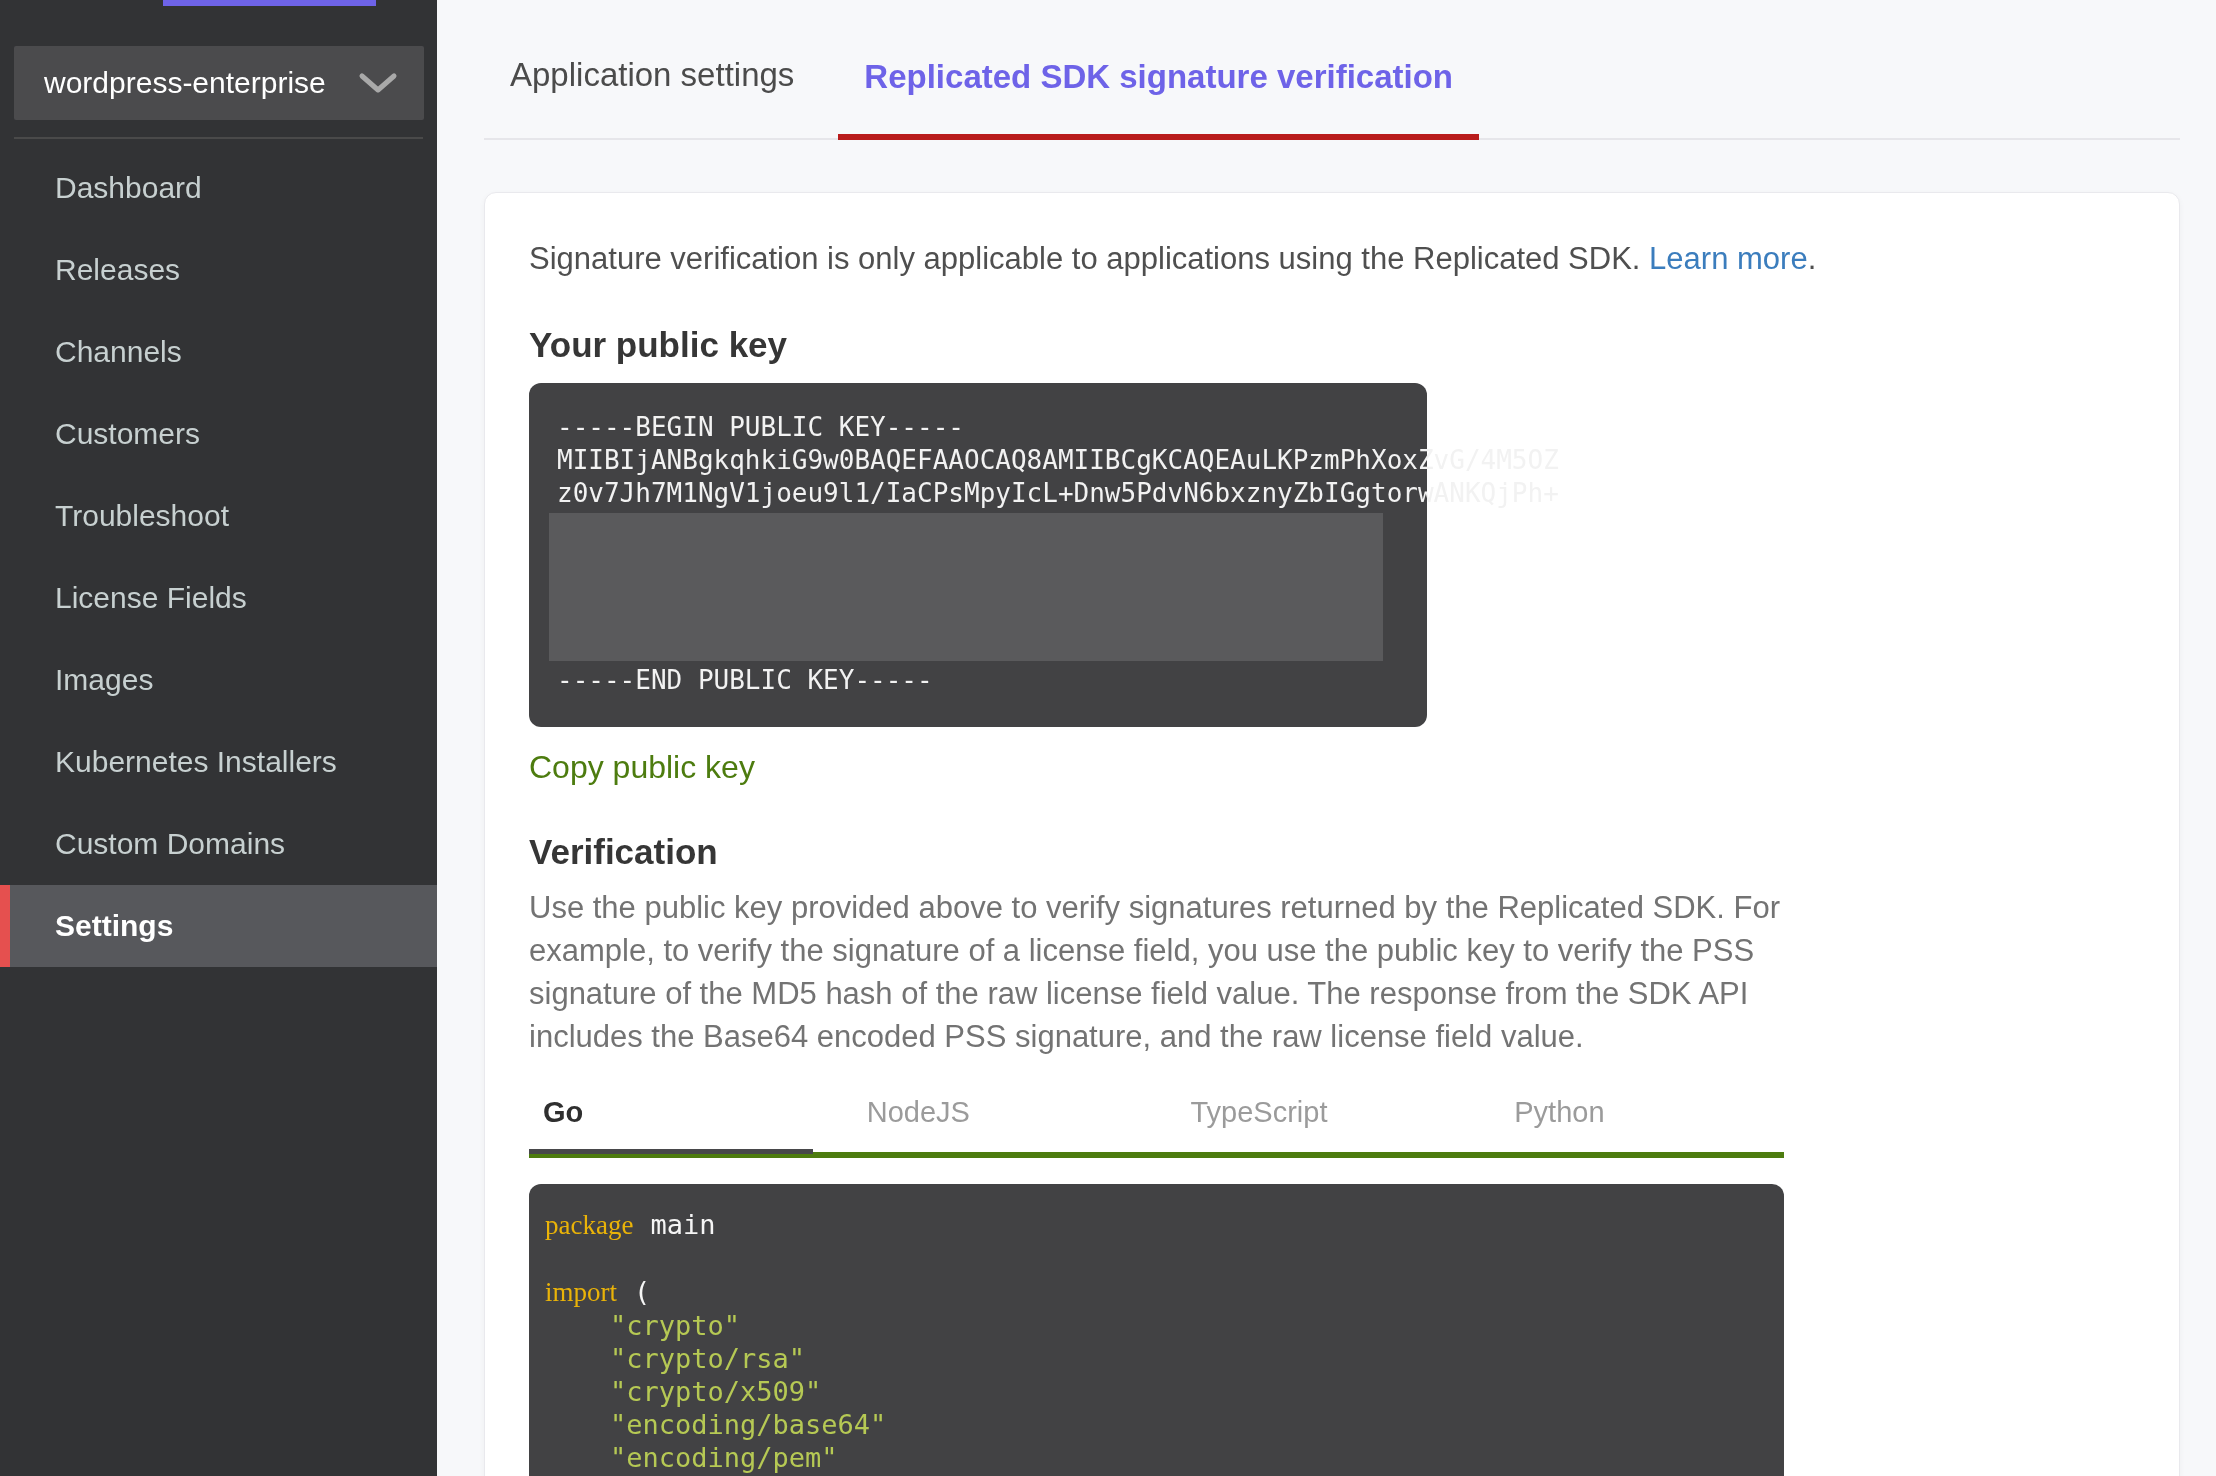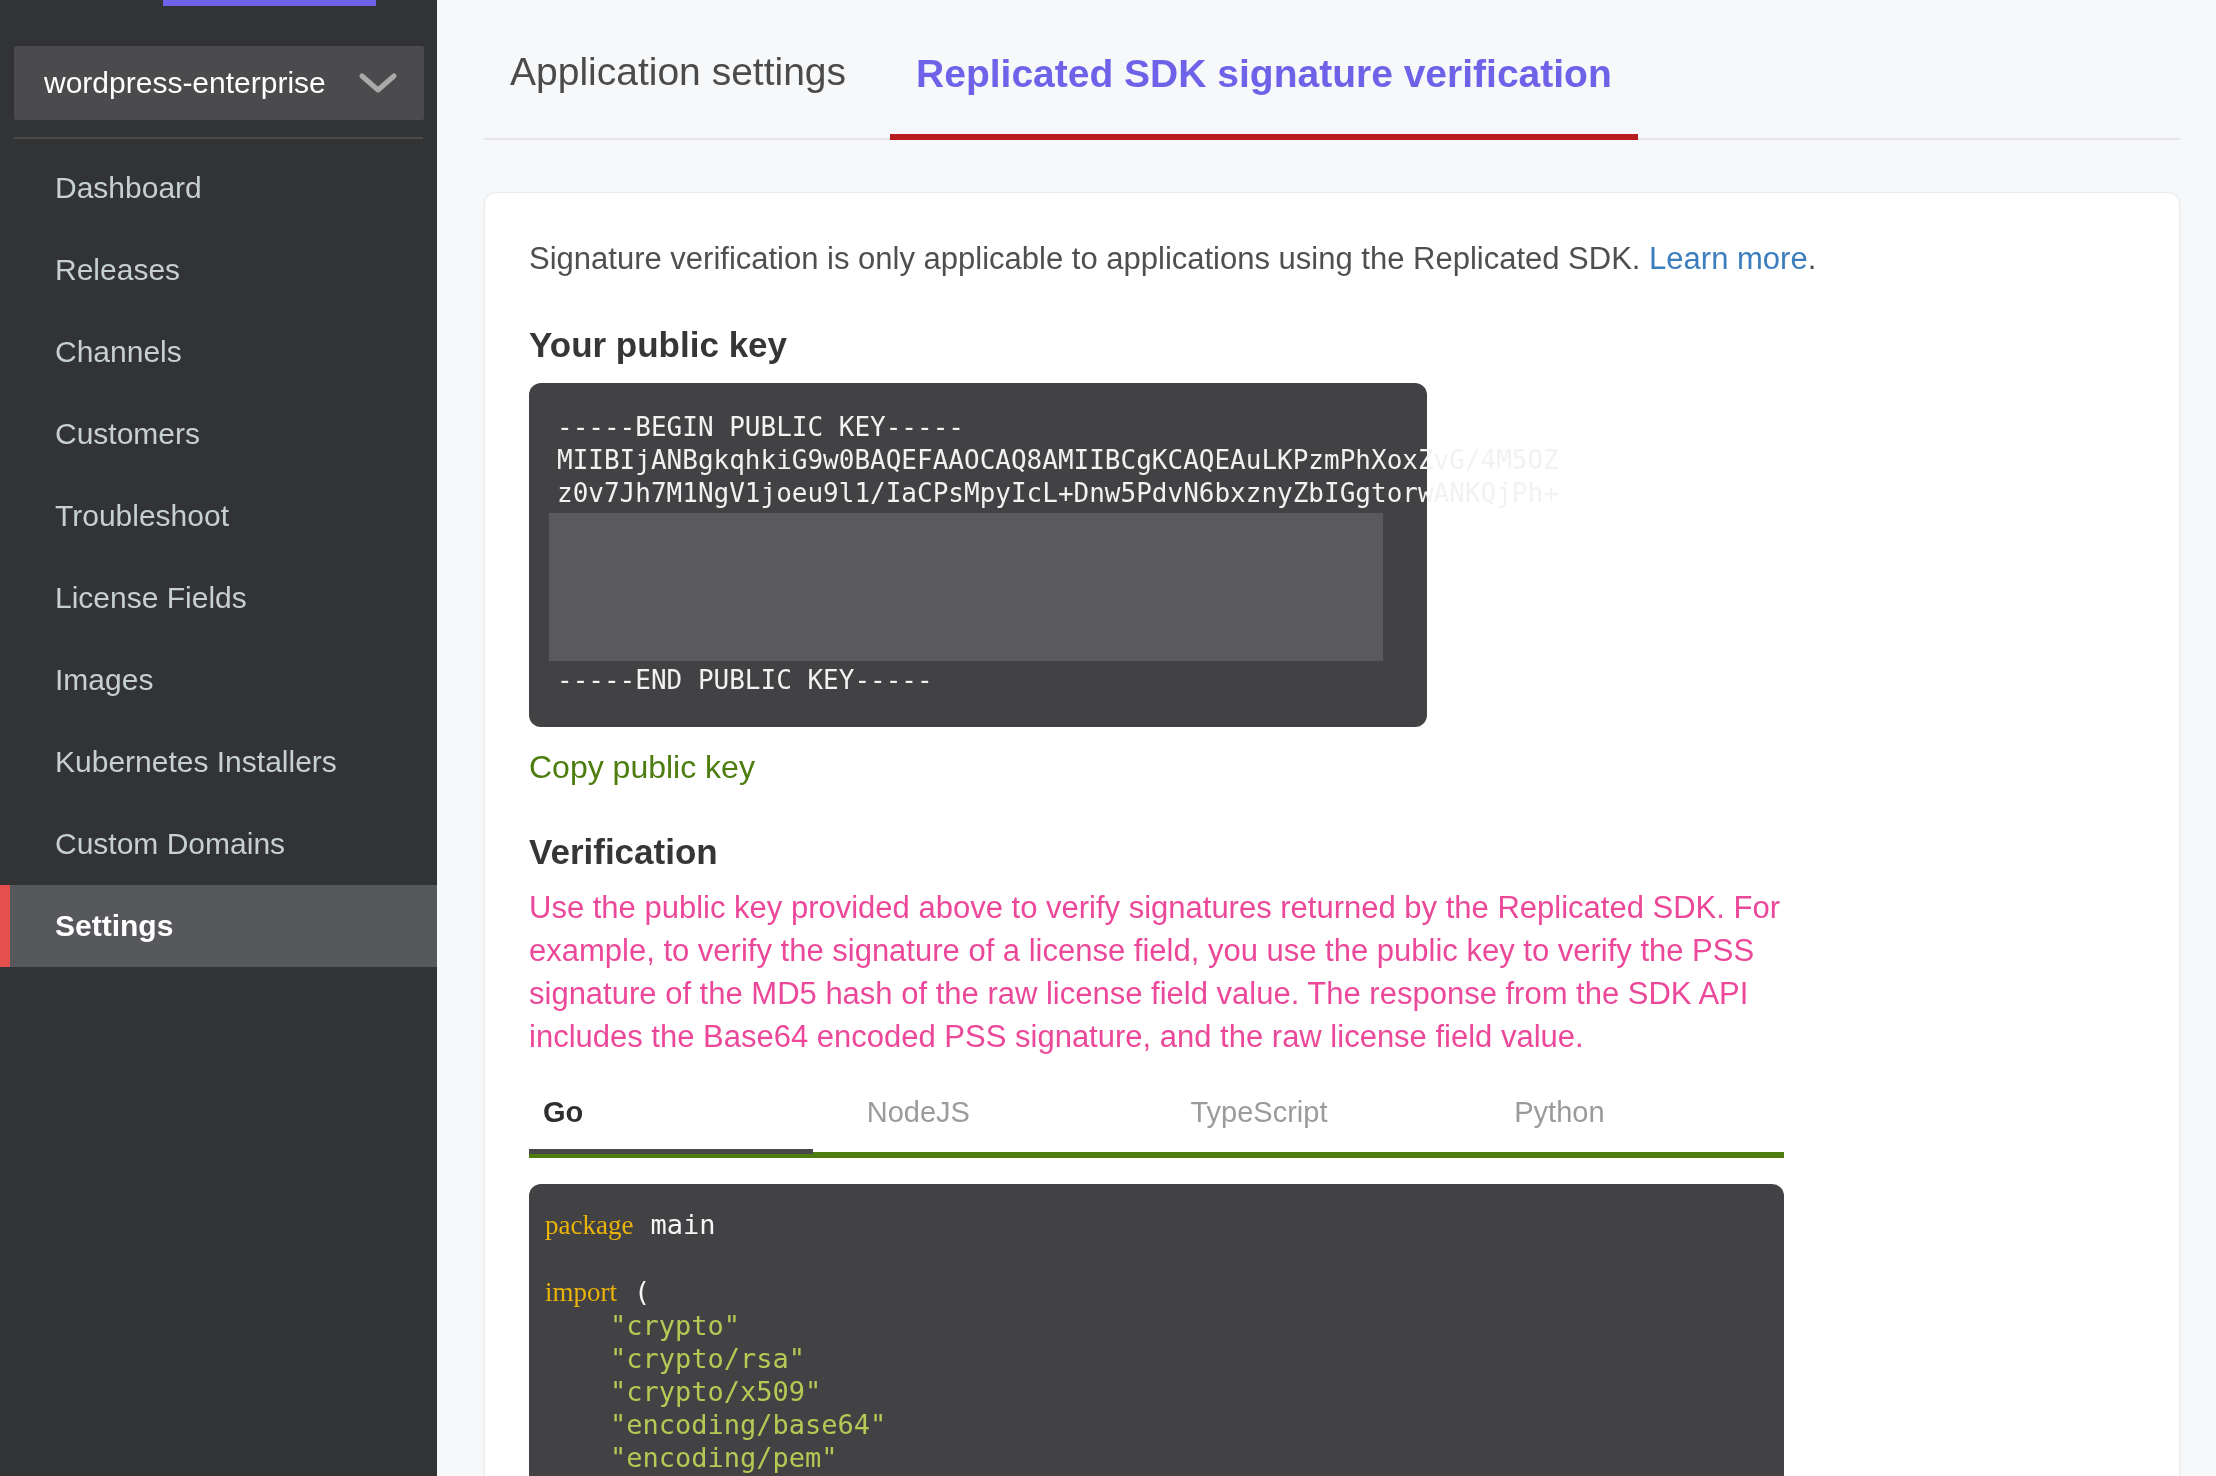--- a/index.html
+++ b/index.html
@@ -30,21 +30,21 @@
     background:#57585c;border-left:10px solid #e5504f;padding-left:45px;
     color:#ffffff;font-weight:bold;
   }
 
   
   .main{position:absolute;left:437px;top:0;right:0;bottom:0;}
   .apptabs{
     display:flex;align-items:flex-end;margin-left:47px;width:1696px;height:140px;
     box-sizing:border-box;border-bottom:2px solid #e6e6ea;
   }
-  .apptab{font-size:39px;color:#4b4b4b;padding:0 26px 44px;cursor:pointer;white-space:nowrap;}
+  .apptab{font-size:33px;color:#4b4b4b;padding:0 26px 44px;cursor:pointer;white-space:nowrap;}
   .apptab + .apptab{margin-left:18px;}
   .apptab.active{
     color:#6e63e8;font-weight:bold;border-bottom:6px solid #b91c1c;
     padding-bottom:38px;margin-bottom:-2px;
   }
 
   .card{
     margin:52px 0 0 47px;width:1696px;box-sizing:border-box;min-height:1400px;
     background:#ffffff;border:1px solid #e9e9ed;border-radius:12px;
     box-shadow:0 2px 6px rgba(0,0,0,0.04);
@@ -56,21 +56,21 @@
 
   .pk-box{
     margin-top:18px;width:898px;box-sizing:border-box;
     background:#424244;border-radius:12px;padding:28px 0 30px 28px;
     font-family:"DejaVu Sans Mono",monospace;font-size:26px;line-height:33px;color:#f2f2f2;
   }
   .pk-line{white-space:pre;}
   .pk-redacted{height:148px;background:#5a5a5c;margin:3px 44px 3px -8px;}
   .copy-link{display:inline-block;margin-top:22px;font-size:32px;color:#4d7c0f;cursor:pointer;text-decoration:none;}
 
-  .verif-p{margin-top:14px;width:1258px;font-size:31px;line-height:43px;color:#ec4899;}
+  .verif-p{margin-top:14px;width:1258px;font-size:31px;line-height:43px;color:#737373;}
 
   .lang-tabs{display:flex;margin-top:26px;width:1255px;border-bottom:6px solid #4d7c0f;}
   .lang-tab{
     flex:1;margin-right:40px;font-size:29px;color:#9b9b9b;
     padding:12px 0 20px 14px;cursor:pointer;
   }
   .lang-tab:last-child{margin-right:0;}
   .lang-tab.active{color:#2f2f2f;font-weight:bold;border-bottom:5px solid #47484a;margin-bottom:-2px;}
 
   .go-box{

